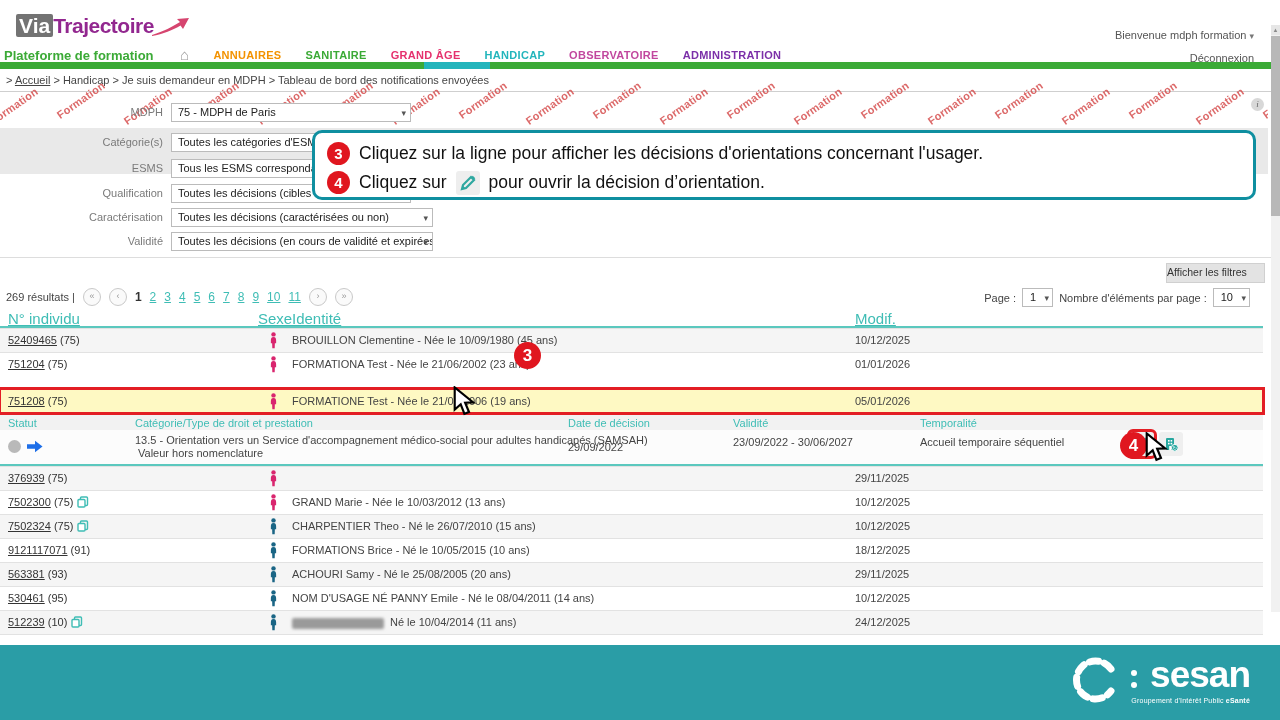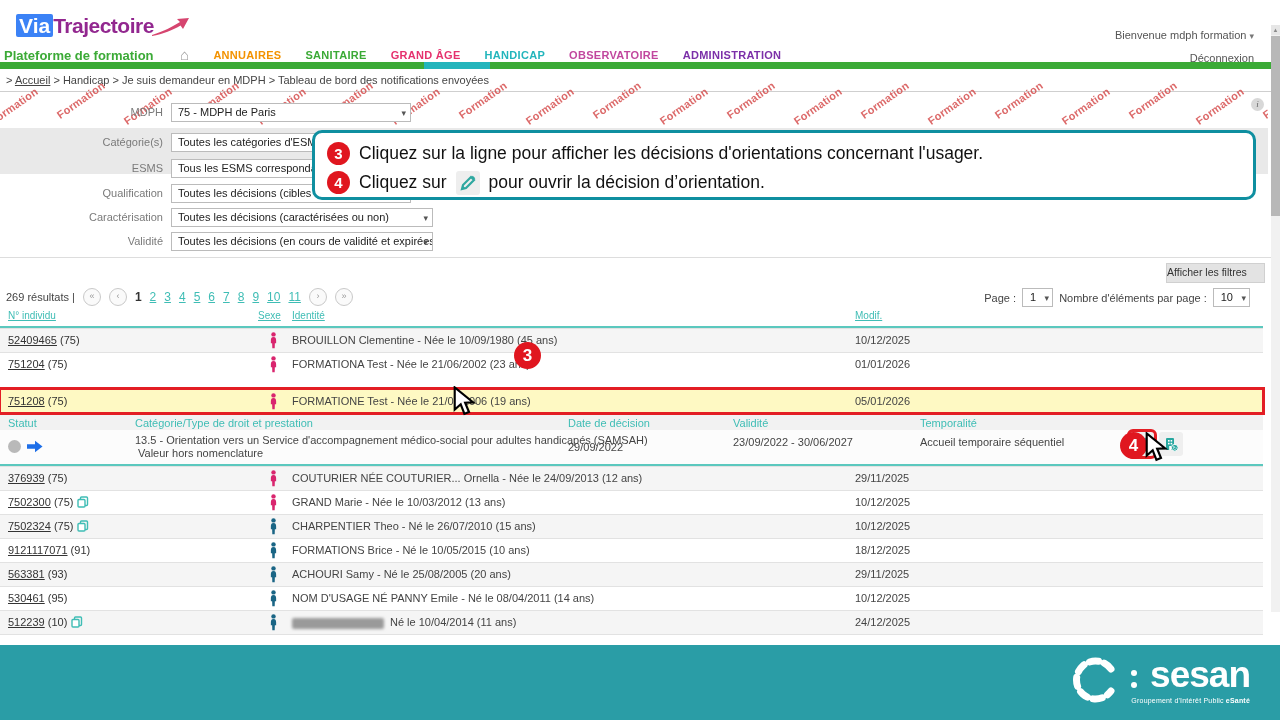--- a/index.html
+++ b/index.html
@@ -1,20 +1,20 @@
 <!DOCTYPE html>
 <html><head>
 <meta charset="utf-8">
 <style>
   html,body{margin:0;padding:0;background:#fff;}
   .screen{position:relative;width:1280px;height:720px;overflow:hidden;
           font-family:"Liberation Sans",sans-serif;background:#fff;color:#333;}
   
   .logo{position:absolute;left:16px;top:14px;font-size:21px;font-weight:bold;white-space:nowrap;}
-  .logo .via{background:#3b82f6;color:#fff;padding:0 3px;border-radius:2px;text-align:right;}
+  .logo .via{background:#737373;color:#fff;padding:0 3px;border-radius:2px;text-align:right;}
   .logo .traj{color:#92278F;letter-spacing:-.5px;}
   .logo svg{vertical-align:middle;margin-left:-4px;}
   .brand-sub{position:absolute;left:4px;top:48px;font-size:13px;font-weight:bold;color:#3BAA36;}
   .nav{position:absolute;left:180px;top:46px;display:flex;gap:24px;align-items:center;
        font-size:11px;font-weight:bold;letter-spacing:.3px;}
   .nav .home{font-size:15px;color:#9a9a9a;}
   .n-annuaires{color:#F39200}.n-sanitaire{color:#3BAA36}.n-grandage{color:#E5316E}
   .n-handicap{color:#23B5BC}.n-observatoire{color:#C1479E}.n-administration{color:#7B2FA8}
   .userbox{position:absolute;right:26px;top:24px;text-align:right;font-size:11px;color:#555;line-height:22px;}
   .userbox .caret{font-size:9px;color:#777;}
@@ -47,21 +47,21 @@
   .pg-btn{width:16px;height:16px;border-radius:50%;border:1px solid #c9c9c9;background:#fafafa;color:#999;
           font-size:9px;text-align:center;line-height:14px;}
   .pg-num{color:#3FBDB5;text-decoration:underline;font-size:12px;}
   .pg-cur{color:#333;font-size:12px;text-decoration:none;font-weight:bold;}
   .page-ctl{position:absolute;right:18px;top:0;display:flex;align-items:center;gap:6px;font-size:11px;color:#444;}
   .mini-select{position:relative;height:19px;border:1px solid #bbb;background:#fff;font-size:11px;color:#222;
                line-height:17px;padding:0 16px 0 7px;box-sizing:border-box;}
   .mini-select .sel-caret{position:absolute;right:3px;top:1px;font-size:9px;color:#555;}
   
   .table{position:absolute;left:0;top:310px;width:1263px;}
-  .t-head{position:relative;height:16px;border-bottom:2px solid #5BC8BE;font-size:10px;}
+  .t-head{position:relative;height:16px;border-bottom:2px solid #5BC8BE;font-size:15px;}
   .t-head span{position:absolute;color:#3FBDB5;text-decoration:underline;}
   .h-id{left:8px}.h-sex{left:258px}.h-ident{left:292px}.h-modif{left:855px}
   .row{position:relative;height:23px;border-top:1px solid #e2e2e2;font-size:11px;background:#fff;}
   .row:first-of-type{border-top:none;}
   .row.alt{background:#f5f5f5;}
   .row.selected{background:#fef9c3;outline:3px solid #E31E24;outline-offset:-1px;z-index:3;margin-top:13px;}
   .c-id{position:absolute;left:8px;top:5px;color:#333;}
   .c-id a{color:#333;text-decoration:underline;}
   .c-sex{position:absolute;left:260px;top:3px;width:26px;text-align:center;}
   .c-ident{position:absolute;left:292px;top:5px;color:#444;}
@@ -306,21 +306,20 @@
         </span>
       </span>
     </div>
 
     <div class="row alt">
       <span class="c-id"><a>376939</a> <span>(75)</span></span>
       <span class="c-sex"><svg class="person female" viewBox="0 0 10 20">
             <circle cx="5" cy="2.8" r="2.6"></circle>
             <path d="M5 6C2.4 6 1.9 8 1.9 10v3.2h1.5L3.6 19h2.8l.2-5.8h1.5V10C8.1 8 7.6 6 5 6z"></path>
           </svg></span>
-      <span class="c-ident">COUTURIER NÉE COUTURIER... Ornella - Née le 24/09/2013 (12 ans)</span>
       <span class="c-modif">29/11/2025</span>
     </div>
     <div class="row">
       <span class="c-id"><a>7502300</a> <span>(75)</span><span class="copy-ic"><svg width="12" height="12" viewBox="0 0 12 12">
               <rect x="3.5" y="1" width="7" height="8.5" rx="1" fill="none" stroke="#3FBDB5" stroke-width="1.4"></rect>
               <rect x="1" y="3.5" width="7" height="7.5" rx="1" fill="#fff" stroke="#3FBDB5" stroke-width="1.4"></rect>
             </svg></span></span>
       <span class="c-sex"><svg class="person female" viewBox="0 0 10 20">
             <circle cx="5" cy="2.8" r="2.6"></circle>
             <path d="M5 6C2.4 6 1.9 8 1.9 10v3.2h1.5L3.6 19h2.8l.2-5.8h1.5V10C8.1 8 7.6 6 5 6z"></path>

